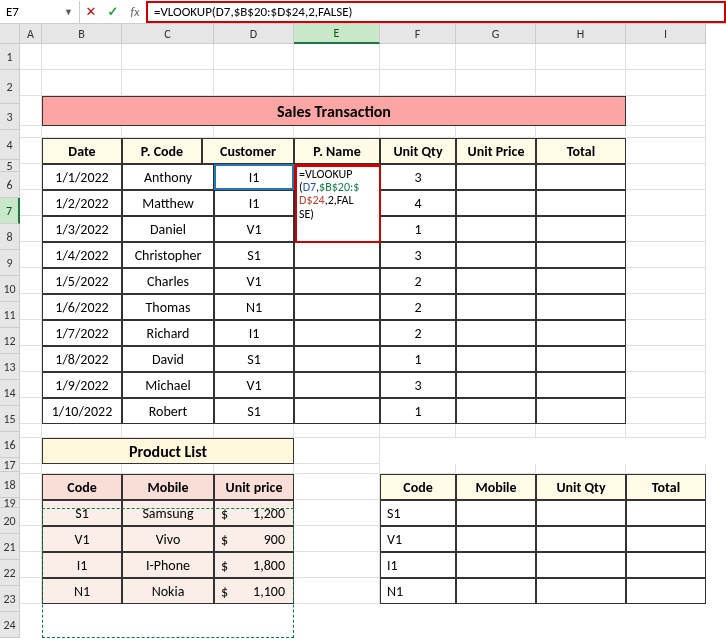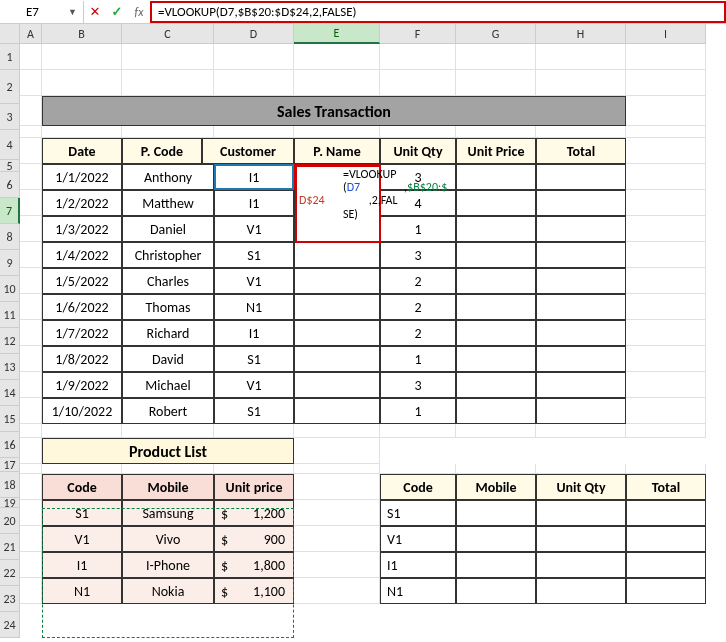--- a/index.html
+++ b/index.html
@@ -1,19 +1,19 @@
 <!DOCTYPE html>
 <html><head>
   <meta charset="utf-8">
   <style>
     * { box-sizing: border-box; margin: 0; padding: 0; }
     body { font-family: Calibri, Arial, sans-serif; font-size: 14px; background: #fff; width: 726px; height: 642px; overflow: hidden; }
 
     .formula-bar { display: flex; align-items: center; height: 24px; border-bottom: 1px solid #ccc; background: #fff; }
-    .name-box { width: 64px; height: 22px; padding: 0 6px; display: flex; align-items: center; border-right: 1px solid #ccc; font-size: 13px; margin-left: 20px; }
+    .name-box { width: 80px; height: 22px; padding: 0 6px; display: flex; align-items: center; border-right: 1px solid #ccc; font-size: 13px; }
     .name-box-dd { color: #555; margin-left: auto; font-size: 9px; }
     .fb-btn { width: 22px; text-align: center; color: #666; font-size: 13px; cursor: pointer; }
     .fb-btn.cancel { color: #c00; }
     .fb-btn.confirm { color: #28a745; font-weight: bold; }
     .fb-btn.fx { font-style: italic; font-size: 12px; }
     .formula-input { flex: 1; padding: 0 6px; font-size: 13px; border: 2px solid #d00000; height: 22px; display: flex; align-items: center; }
 
     .grid-wrap { display: flex; flex-direction: column; }
     .col-headers { display: flex; height: 20px; }
     .corner { width: 20px; background: #e6e6e6; border: 1px solid #ccc; border-left: none; border-top: none; }
@@ -36,38 +36,38 @@
     .wE { width: 86px; }
     .wF { width: 76px; }
     .wG { width: 80px; }
     .wH { width: 90px; }
     .wI { width: 80px; }
 
     .merge { justify-content: center; font-size: 18px; font-weight: bold; }
     .title1 { background: #f5f5dc; border: 1px solid #333; padding: 4px 0; width: calc(80px + 92px + 80px + 86px + 76px + 80px + 90px); }
     .row-title1 { height: 34px; }
     .row-title2 { height: 30px; }
-    .title2 { background: #a3a3a3; border: 1px solid #333; width: calc(80px + 92px + 80px + 86px + 76px + 80px + 90px); font-size: 16px; }
+    .title2 { background: #fca5a5; border: 1px solid #333; width: calc(80px + 92px + 80px + 86px + 76px + 80px + 90px); font-size: 16px; }
     .title3 { background: #fff8dc; border: 1px solid #333; width: calc(80px + 92px + 80px); font-size: 16px; }
     .title4 { background: #fff8dc; border: 1px solid #333; width: calc(76px + 80px + 90px + 80px); font-size: 16px; }
 
     .thdr { background: #fffbe6; font-weight: bold; border: 1px solid #333 !important; font-size: 14px; }
     .thdr2 { background: #f9ddd7; font-weight: bold; border: 1px solid #333 !important; font-size: 14px; }
     .thdr3 { background: #fffbe6; font-weight: bold; border: 1px solid #333 !important; font-size: 14px; }
 
     .td { border: 1px solid #333 !important; }
     .td-p { border: 1px solid #333 !important; background: #fbeee9; }
     .td-p-price { justify-content: flex-end; padding-right: 8px; }
     .td-p-price .cur { margin-right: auto; padding-left: 6px; }
     .td-m { border: 1px solid #333 !important; }
 
     .selD7 { outline: 2px solid #1f77b4; outline-offset: -2px; z-index: 3; position: relative; }
     .selE7 { position: relative; outline: 2px solid #d00000; outline-offset: -2px; z-index: 4; background: #fff; }
     .formula-edit { position: absolute; top: 0; left: 0; width: 86px; height: 78px; border: 2px solid #d00000; background: #fff; font-size: 12px; line-height: 1.1; z-index: 5; padding: 1px 2px; font-family: Calibri; }
-    .formula-edit .p1 { color: #000; margin-left: 44px; }
+    .formula-edit .p1 { color: #000; }
     .formula-edit .p2 { color: #1d4ed8; }
     .formula-edit .p3 { color: #0b8043; }
     .formula-edit .p4 { color: #c53929; }
 
     .range-box { position: absolute; border: 1px dashed #0b8043; pointer-events: none; z-index: 2; }
 
     .r5 { height: 12px; }
     .rh5 { height: 12px; }
     .row17 { height: 14px; }
     .rh17 { height: 14px; }

